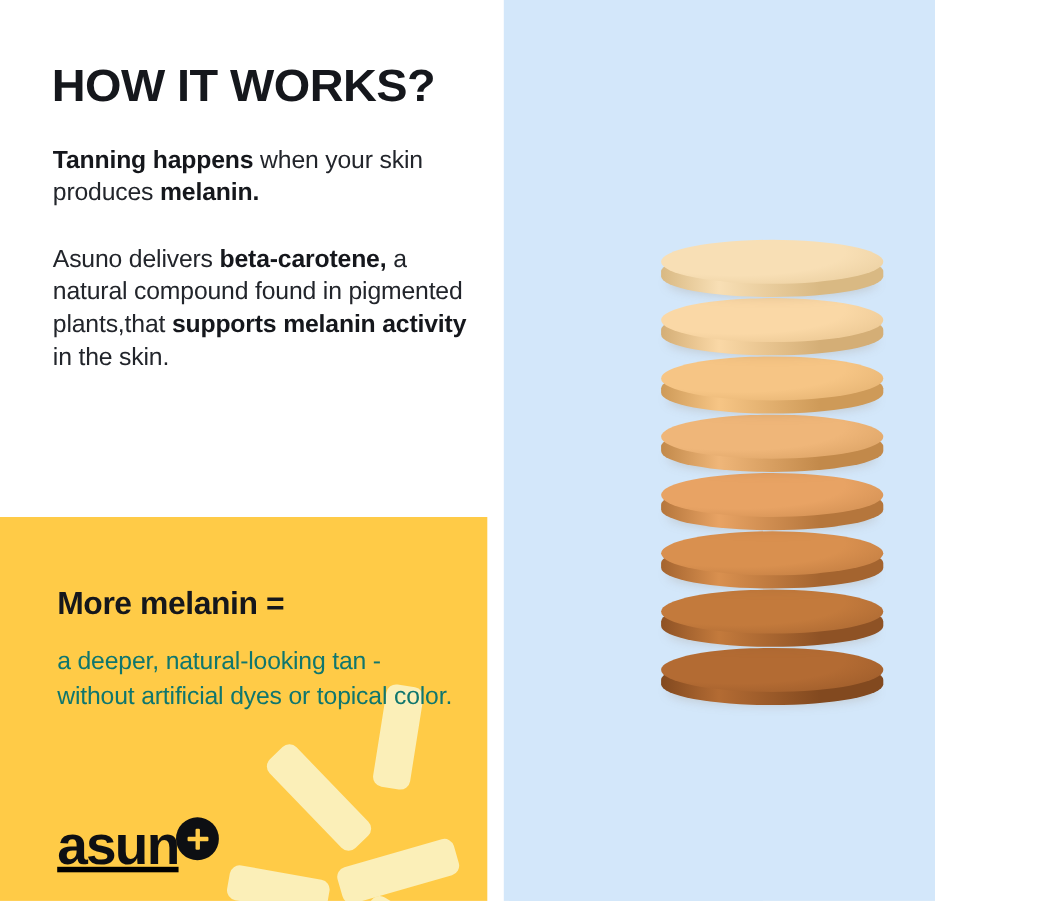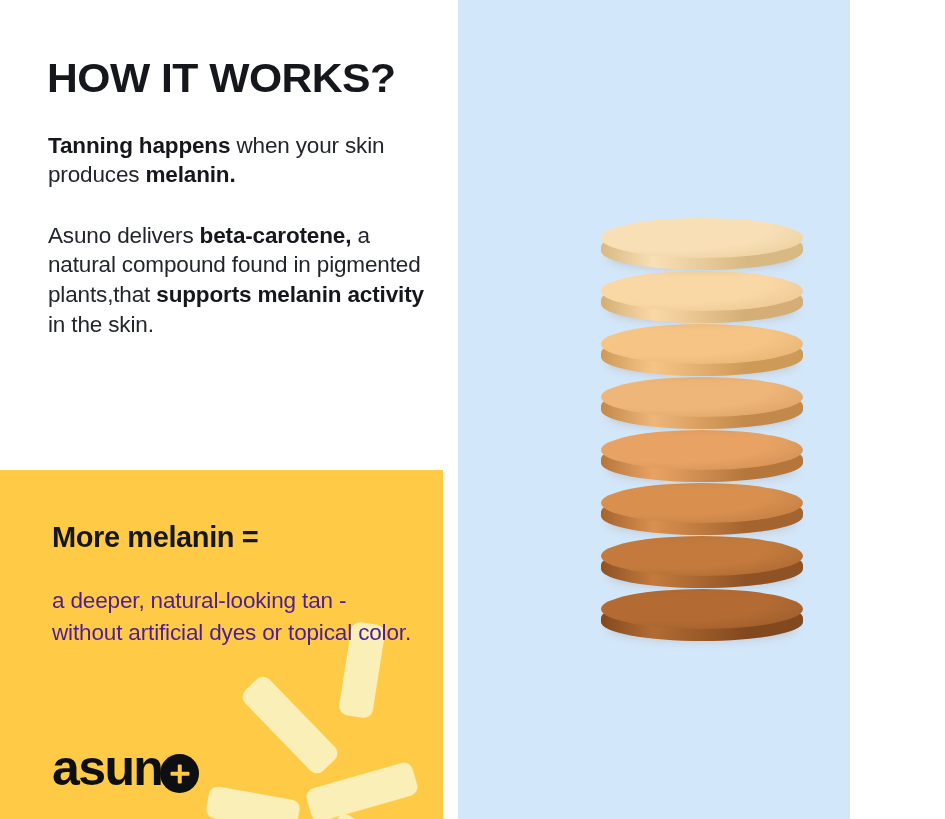--- a/index.html
+++ b/index.html
@@ -67,39 +67,39 @@
     top: 470px;
     width: 443px;
     height: 349px;
     background: #FFCB47;
     overflow: hidden;
   }
 
   .yellow-heading {
     position: absolute;
     left: 52px;
-    top: 28px;
+    top: 40px;
     width: 370px;
     font-weight: 700;
     font-size: 29px;
     line-height: 1.1;
     letter-spacing: -0.4px;
     color: #15171c;
     z-index: 3;
   }
 
   .yellow-body {
     position: absolute;
     left: 52px;
     top: 92px;
     width: 365px;
     font-size: 22.5px;
     line-height: 1.43;
     letter-spacing: -0.15px;
-    color: #4c1d95;
+    color: #0f766e;
     z-index: 3;
   }
 
   
   .rays {
     position: absolute;
     right: -12px;
     bottom: -28px;
     width: 230px;
     height: 230px;
@@ -116,22 +116,23 @@
   .ray-c { width: 34px; height: 110px; left: 120px; top: 120px; transform: rotate(74deg); }
   .ray-d { width: 32px; height: 92px;  left: 12px;  top: 146px; transform: rotate(-80deg); }
   .ray-e { width: 32px; height: 86px;  left: 92px;  top: 196px; transform: rotate(32deg); }
 
   
   .logo {
     position: absolute;
     left: 52px;
     bottom: 26px;
     display: flex;
-    align-items: flex-end;
+    align-items: flex-start;
     z-index: 4;
+    text-decoration: underline;
   }
   .logo-word {
     font-weight: 700;
     font-size: 50px;
     letter-spacing: -1.6px;
     color: #0d0f13;
     line-height: 1;
   }
   .logo-mark {
     position: relative;

